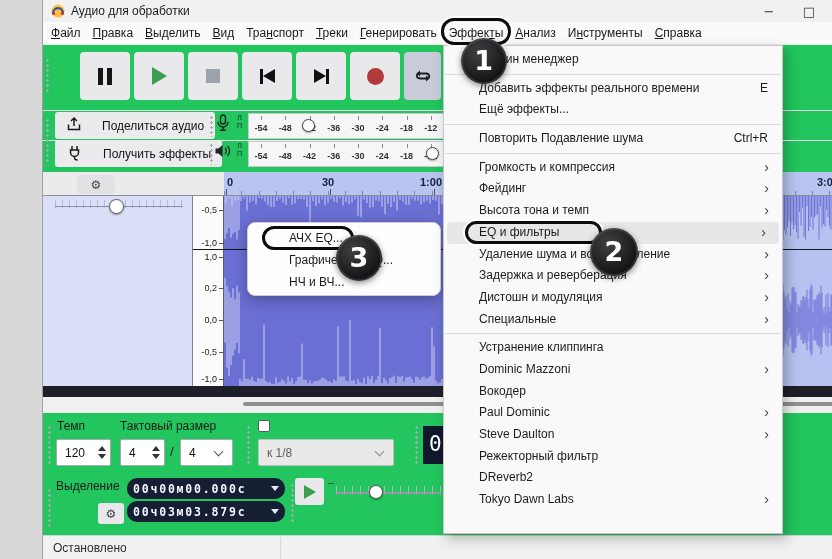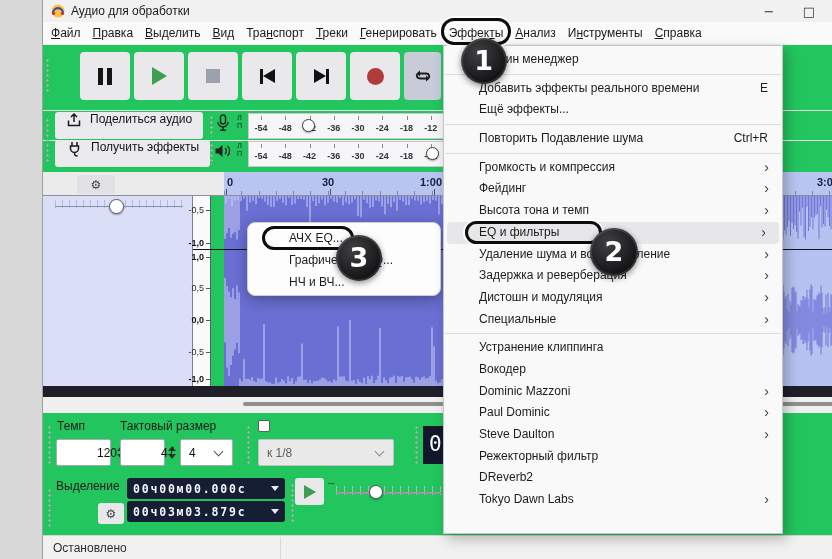--- a/index.html
+++ b/index.html
@@ -33,21 +33,21 @@
   .i-pause { width:14px; height:17px; border-left:5px solid #151515; border-right:5px solid #151515; }
   .i-play  { width:0; height:0; border-left:15px solid #3d9e51; border-top:9px solid transparent; border-bottom:9px solid transparent; }
   .i-stop  { width:14px; height:14px; background:#9ba2ad; }
   .i-skip  { display:flex; align-items:center; }
   .bar3 { width:3px; height:15px; background:#111; }
   .tri-l { width:0;height:0;border-right:12px solid #111;border-top:7.5px solid transparent;border-bottom:7.5px solid transparent; }
   .tri-r { width:0;height:0;border-left:12px solid #111;border-top:7.5px solid transparent;border-bottom:7.5px solid transparent; }
   .i-rec { width:17px; height:17px; border-radius:50%; background:#b13a3a; }
 
   
-  .sbtn { position:absolute; left:12px; height:27px; background:#ebebee; border-radius:3px; display:flex; gap:8px; padding:0 11px; font-size:12px; color:#141414; }
+  .sbtn { position:absolute; left:12px; height:27px; background:#ebebee; border-radius:3px; display:flex; align-items:center; gap:20px; padding:0 11px; font-size:12px; color:#141414; }
 
   
   .lr { position:absolute; left:194px; font-size:7px; line-height:7.5px; color:#222; text-align:center; }
   .mstrip { position:absolute; left:205px; width:196px; height:26px; background:#f6f6f8; border:1px solid #c9c9cd; display:flex; }
   .mcell { flex:1; text-align:center; font-size:9px; font-weight:bold; color:#333; padding-top:9px; position:relative; }
   .mcell::before { content:""; position:absolute; top:2px; left:50%; width:1px; height:4px; background:#888; }
   .mknob { position:absolute; width:13px; height:13px; border-radius:50%; background:#fff; border:1.5px solid #444; box-shadow:0 1px 2px rgba(0,0,0,.35); z-index:5; }
 
   
   .timeline { position:absolute; top:172px; left:0; width:832px; height:24px; background:#ebebeb; border-bottom:1px solid #8f8f9b; }
@@ -56,51 +56,51 @@
   .tl-gear { position:absolute; left:34px; top:3px; width:38px; height:19px; background:#e2e2e4; border-radius:3px; display:flex; align-items:center; justify-content:center; }
   .gear-glyph { font-family:"DejaVu Sans",sans-serif; font-size:12px; color:#444; line-height:1; }
   .tl-mark { position:absolute; top:4px; font-size:11px; font-weight:bold; color:#16203e; }
   .tl-tick { position:absolute; bottom:0; width:1px; height:6px; background:#46517e; }
 
   
   .panel { position:absolute; top:196px; left:0; width:150px; height:190px; background:#dadff7; border-right:1px solid #7f7f98; }
   .pan-ticks { position:absolute; left:12px; top:4px; width:128px; height:8px; background:repeating-linear-gradient(90deg,#b4bbd9 0 1px,transparent 1px 7px); }
   .pan-groove { position:absolute; left:12px; top:10px; width:128px; height:1px; background:#8a8fae; }
   .pan-knob { position:absolute; left:66px; top:3px; width:15px; height:15px; border-radius:50%; background:#fff; border:1.5px solid #5a5a6a; box-shadow:0 1px 2px rgba(0,0,0,.35); }
-  .vruler { position:absolute; top:196px; left:150px; width:18px; height:190px; background:#fbfbfc; border-right:1px solid #5c5c6e; }
+  .vruler { position:absolute; top:196px; left:150px; width:31px; height:190px; background:#fbfbfc; border-right:1px solid #5c5c6e; }
   .vl { position:absolute; right:6px; font-size:9px; color:#2a2a2a; }
-  .vl.b { font-weight:bold; color:#111; }
+  .vl.b { font-weight:normal; color:#111; }
   .vl::after { content:""; position:absolute; right:-6px; top:50%; width:4px; height:1px; background:#555; }
   .wave-sel-bg { position:absolute; top:196px; left:181px; width:559px; height:190px; background:#6a6fd3; }
   .wave-unsel-bg { position:absolute; top:196px; left:740px; width:63px; height:190px; background:#b6c2f0; }
   .clip-edge { position:absolute; top:196px; left:803px; width:13px; height:190px; background:linear-gradient(90deg,#75757f 0 2px,#4b4b55 2px 9px,#82828e 9px 11px,#55555f 11px 13px); }
   .track-rest { position:absolute; top:196px; left:816px; width:3px; height:190px; background:#cfd9f6; }
   .ch-div { position:absolute; top:249px; left:150px; width:666px; height:1px; background:#14141c; }
   .vscroll { position:absolute; top:196px; left:819px; width:13px; height:190px; background:#ececec; border-left:1px solid #d9d9d9; }
   .vthumb { position:absolute; left:3px; top:74px; width:6px; height:98px; border-radius:3px; background:#9b9b9b; }
   .dark-band { position:absolute; top:386px; left:0; width:832px; height:11px; background:#1f1f29; }
   .hscroll { position:absolute; top:397px; left:0; width:832px; height:16px; background:#f0f0f0; }
   .hthumb { position:absolute; top:5px; left:200px; width:590px; height:4px; border-radius:2px; background:#8f8f8f; }
 
   
   .flabel { position:absolute; font-size:12px; color:#1b1b1b; white-space:nowrap; }
-  .spinbox { position:absolute; height:27px; background:#fff; border:1px solid #a9a9af; border-radius:2px; display:flex; align-items:center;padding-left:32px; }
+  .spinbox { position:absolute; height:27px; background:#fff; border:1px solid #a9a9af; border-radius:2px; display:flex; align-items:center; }
   .spinval { flex:1; padding-left:8px; font-size:12px; color:#111; }
   .spincol { width:16px; display:flex; flex-direction:column; align-items:center; gap:3px; }
   .sa-up { width:0;height:0;border-left:4px solid transparent;border-right:4px solid transparent;border-bottom:5px solid #333; }
   .sa-dn { width:0;height:0;border-left:4px solid transparent;border-right:4px solid transparent;border-top:5px solid #333; }
   .ddbox { position:absolute; height:27px; background:#fff; border:1px solid #a9a9af; border-radius:2px; display:flex; align-items:center; font-size:12px; color:#111; }
   .ddbox .ddval { flex:1; padding-left:8px; }
   .chev { width:7px; height:7px; border-right:1.6px solid #555; border-bottom:1.6px solid #555; transform:rotate(45deg); margin-right:10px; margin-top:-3px; }
   .ddbox.disabled { background:#e9e9ea; border-color:#c2c2c6; color:#5e5e5e; }
   .cb { position:absolute; width:12px; height:12px; border:1px solid #5d5d5d; background:#fff; border-radius:2px; }
   .pbox { position:absolute; left:380px; top:426px; width:21px; height:38px; background:#12182b; overflow:hidden; color:#fff; font-family:"DejaVu Sans Mono",monospace; font-size:21px; }
   .pbox span { position:absolute; left:6px; top:6px; }
 
-  .tfield { position:absolute; left:84px; width:158px; height:21px; background:#161e33; border-radius:3px; display:flex; align-items:center; }
+  .tfield { position:absolute; left:84px; width:158px; height:21px; background:#161e33; border-radius:10px; display:flex; align-items:center; }
   .tval { flex:1; padding-left:6px; font-family:"DejaVu Sans Mono",monospace; font-size:11.5px; font-weight:bold; letter-spacing:1.8px; color:#f2f5ff; white-space:nowrap; }
   .tarr { width:0; height:0; border-left:4px solid transparent; border-right:4px solid transparent; border-top:5px solid #e8ecf8; margin-right:6px; }
   .gearbtn { position:absolute; background:#e8e8ea; border-radius:3px; display:flex; align-items:center; justify-content:center; }
   .playbtn { position:absolute; left:252px; top:478px; width:29px; height:27px; background:#e9e9ec; border-radius:3px; display:flex; align-items:center; justify-content:center; }
   .i-play-sm { width:0;height:0;border-left:12px solid #3d9e51;border-top:7px solid transparent;border-bottom:7px solid transparent; }
   .sp-ticks { position:absolute; left:293px; top:486px; width:105px; height:9px; background:repeating-linear-gradient(90deg,#b5b5bc 0 1px,transparent 1px 8px); }
   .sp-groove { position:absolute; left:293px; top:492px; width:105px; height:2px; background:#9a9aa2; }
   .sp-knob { position:absolute; left:326px; top:485px; width:14px; height:14px; border-radius:50%; background:#fff; border:1.5px solid #555; box-shadow:0 1px 2px rgba(0,0,0,.3); }
   .minus { position:absolute; left:285px; top:476px; font-size:11px; color:#333; }
 
@@ -285,21 +285,21 @@
 
   <div class="panel">
     <div class="pan-ticks"></div>
     <div class="pan-groove"></div>
     <div class="pan-knob"></div>
   </div>
   <div class="vruler">
     <span class="vl" style="top:9px">-0,5</span>
     <span class="vl b" style="top:42px">-1,0</span>
     <span class="vl b" style="top:56px">1,0</span>
-    <span class="vl" style="top:87px">0,5</span>
+    <span class="vl" style="top:87px">0,2</span>
     <span class="vl b" style="top:119px">0,0</span>
     <span class="vl" style="top:151px">-0,5</span>
     <span class="vl b" style="top:178px">-1,0</span>
   </div>
   <div class="wave-sel-bg">
     <svg id="wave-sel" width="559" height="190" viewBox="0 0 559 190">
         <path d="M2 0V7.5M5 0V2.8M8 0V10.1M11 0V4.5M14 0V4.1M17 0V5.1M20 0V2.7M23 0V14.6M26 0V6.5M29 0V4.9M32 0V8.2M35 0V2.0M38 0V2.9M41 0V5.5M44 0V8.9M47 0V10.9M50 0V10.8M53 0V4.9M56 0V3.1M59 0V6.6M62 0V9.1M65 0V2.1M68 0V9.0M71 0V7.5M74 0V3.0M77 0V3.2M80 0V3.6M83 0V11.1M86 0V27.9M89 0V5.0M92 0V10.0M95 0V7.3M98 0V3.4M101 0V9.3M104 0V6.7M107 0V2.8M110 0V5.7M113 0V6.6M116 0V2.3M119 0V9.5M122 0V6.3M125 0V8.3M128 0V6.7M131 0V3.4M134 0V20.0M137 0V21.4M140 0V3.8M143 0V7.2M146 0V11.7M149 0V11.0M152 0V4.5M155 0V5.3M158 0V10.6M161 0V18.2M164 0V7.9M167 0V11.2M170 0V6.0M173 0V14.7M176 0V3.9M179 0V5.8M182 0V9.0M185 0V9.1M188 0V2.8M191 0V4.6M194 0V4.7M197 0V8.4M200 0V6.2M203 0V4.8M206 0V7.6M209 0V4.0M212 0V4.7M215 0V18.5M218 0V8.2M221 0V11.4M224 0V6.8M227 0V3.1M230 0V7.2M233 0V3.1M236 0V3.4M239 0V6.7M242 0V6.7M245 0V5.1M248 0V5.3M251 0V3.3M254 0V4.0M257 0V34.4M260 0V10.4M263 0V6.6M266 0V10.7M269 0V6.2M272 0V9.7M275 0V7.8M278 0V10.8M281 0V7.2M284 0V3.1M287 0V7.9M290 0V2.8M293 0V7.7M296 0V5.7M299 0V7.6M302 0V7.7M305 0V3.5M308 0V7.5M311 0V11.6M314 0V11.6M317 0V8.0M320 0V4.8M323 0V7.2M326 0V3.7M329 0V8.0M332 0V23.4M335 0V3.0M338 0V4.9M341 0V6.7M344 0V10.9M347 0V10.0M350 0V11.1M353 0V8.8M356 0V3.0M359 0V9.7M362 0V11.8M365 0V4.1M368 0V8.2M371 0V3.5M374 0V31.8M377 0V3.8M380 0V8.7M383 0V10.4M386 0V7.7M389 0V5.0M392 0V30.5M395 0V3.0M398 0V3.2M401 0V25.5M404 0V5.6M407 0V11.1M410 0V3.3M413 0V34.8M416 0V7.1M419 0V9.7M422 0V2.9M425 0V5.6M428 0V9.2M431 0V11.8M434 0V31.4M437 0V7.8M440 0V7.1M443 0V8.0M446 0V11.2M449 0V7.9M452 0V10.4M455 0V4.7M458 0V9.6M461 0V7.1M464 0V6.6M467 0V2.6M470 0V30.6M473 0V8.6M476 0V4.1M479 0V10.8M482 0V11.1M485 0V10.1M488 0V5.0M491 0V29.4M494 0V7.2M497 0V9.9M500 0V7.6M503 0V5.2M506 0V5.9M509 0V21.3M512 0V11.4M515 0V5.8M518 0V4.0M521 0V4.4M524 0V2.2M527 0V5.5M530 0V9.4M533 0V2.1M536 0V2.3M539 0V11.4M542 0V12.0M545 0V8.0M548 0V7.8M551 0V9.1M554 0V6.8M557 0V8.7M1 0V42.8M1 81.8V146.5M3 0V37.2M3 90.0V171.6M5 0V32.0M5 95.6V180.2M7 0V41.7M7 101.4V169.0M9 0V37.9M9 92.2V159.7M11 0V36.0M11 103.3V153.5M13 0V43.6M13 89.5V146.9M15 0V34.1M15 96.5V157.3M16 190V182.9M18 190V185.5M20 190V163.2M22 190V183.1M24 190V182.6M26 190V183.7M28 190V180.9M30 190V184.8M32 190V185.9M34 190V182.0M36 190V182.8M38 190V182.5M40 190V128.3M42 190V185.2M44 190V186.5M46 190V186.1M48 190V187.9M50 190V187.9M52 190V181.4M54 190V186.9M56 190V185.8M58 190V183.0M60 190V184.6M62 190V187.4M64 190V180.4M66 190V185.1M68 190V182.0M70 190V187.9M72 190V185.4M74 190V180.9M76 190V180.5M78 190V147.5M80 190V183.7M82 190V183.8M84 190V187.1M86 190V184.1M88 190V187.3M90 190V185.1M92 190V185.0M94 190V184.8M96 190V183.5M98 190V181.7M100 190V182.1M102 190V183.5M104 190V185.5M106 190V185.2M108 190V186.8M110 190V183.4M112 190V184.8M114 190V130.5M116 190V180.4M118 190V180.6M120 190V180.4M122 190V184.5M124 190V185.5M126 190V124.1M128 190V184.8M130 190V183.9M132 190V187.8M134 190V183.2M136 190V185.9M138 190V187.2M140 190V181.7M142 190V187.9M144 190V180.1M146 190V183.1M148 190V179.7M150 190V187.1M152 190V184.0M154 190V179.7M156 190V132.1M158 190V187.0M160 190V181.5M162 190V184.3M164 190V187.4M166 190V181.9M168 190V181.2M170 190V179.6M172 190V187.0M174 190V180.2M176 190V180.9M178 190V179.9M180 190V185.6M182 190V181.2M184 190V181.1M186 190V180.6M188 190V183.1M190 190V186.6M192 190V180.7M194 190V181.3M196 190V183.7M198 190V181.3M200 190V180.4M202 190V182.6M204 190V182.0M206 190V180.1M208 190V131.4M210 190V150.5M212 190V184.6M214 190V187.3M216 190V186.2M218 190V183.0M220 190V182.5M222 190V184.3M224 190V187.4M226 190V186.4M228 190V185.9M230 190V142.0M232 190V185.5M234 190V179.2M236 190V184.5M238 190V187.4M240 190V186.0M242 190V185.0M244 190V184.0M246 190V183.6M248 190V179.3M250 190V180.0M252 190V179.8M254 190V185.8M256 190V186.7M258 190V185.0M260 190V185.4M262 190V183.4M264 190V182.3M266 190V185.0M268 190V181.3M270 190V181.7M272 190V184.5M274 190V181.3M276 190V179.9M278 190V182.4M280 190V133.4M282 190V179.7M284 190V184.1M286 190V181.2M288 190V179.7M290 190V186.4M292 190V149.3M294 190V135.3M296 190V184.0M298 190V187.0M300 190V186.0M302 190V181.8M304 190V156.8M306 190V185.9M308 190V185.0M310 190V181.8M312 190V182.8M314 190V180.3M316 190V130.7M318 190V182.5M320 190V183.4M322 190V179.9M324 190V187.3M326 190V187.7M328 190V183.8M330 190V179.1M332 190V185.6M334 190V187.2M336 190V180.3M338 190V182.4M340 190V159.2M342 190V182.2M344 190V184.1M346 190V149.3M348 190V186.9M350 190V129.1M352 190V187.3M354 190V186.7M356 190V184.7M358 190V187.9M360 190V184.9M362 190V181.0M364 190V179.2M366 190V186.7M368 190V182.4M370 190V149.7M372 190V182.3M374 190V179.3M376 190V183.0M378 190V152.9M380 190V183.3M382 190V179.9M384 190V179.7M386 190V181.2M388 190V184.3M390 190V183.0M392 190V187.9M394 190V147.5M396 190V182.5M398 190V181.6M400 190V187.1M402 190V185.9M404 190V187.7M406 190V182.0M408 190V183.1M410 190V187.9M412 190V183.8M414 190V183.6M416 190V186.3M418 190V179.5M420 190V182.7M422 190V185.2M424 190V181.7M426 190V181.5M428 190V181.5M430 190V180.8M432 190V184.7M434 190V185.0M436 190V185.5M438 190V126.5M440 190V187.1M442 190V183.9M444 190V187.7M446 190V187.6M448 190V180.6M450 190V187.7M452 190V179.8M454 190V182.4M456 190V182.0M458 190V182.4M460 190V181.5M462 190V181.8M464 190V183.8M466 190V185.9M468 190V185.3M470 190V186.8M472 190V186.0M474 190V179.0M476 190V179.8M478 190V187.3M480 190V181.6M482 190V187.9M484 190V184.6M486 190V143.2M488 190V185.6M490 190V187.6M492 190V183.8M494 190V181.7M496 190V182.6M498 190V187.4M500 190V185.9M502 190V187.6M504 190V179.9M506 190V184.8M508 190V179.4M510 190V187.3M512 190V184.2M514 190V179.2M516 190V180.4M518 190V186.6M520 190V181.4M522 190V186.7M524 190V185.1M526 190V186.7M528 190V179.3M530 190V182.8M532 190V185.8M534 190V183.2M536 190V184.2M538 190V187.7M540 190V180.0M542 190V182.8M544 190V183.1M546 190V187.2M548 190V181.9M550 190V179.6M552 190V179.1M554 190V182.9M556 190V180.0M558 190V184.5" stroke="#cdd1f5" stroke-width="1" fill="none"></path>
       </svg>
   </div>
   <div class="wave-unsel-bg">
@@ -405,22 +405,22 @@
       <span>EQ и фильтры</span>
       <div class="oval oval2"></div>
       <div class="badge badge2">2</div>
     </div>
     <div class="mi sub"><span>Удаление шума и восстановление</span></div>
     <div class="mi sub"><span>Задержка и реверберация</span></div>
     <div class="mi sub"><span>Дистошн и модуляция</span></div>
     <div class="mi sub"><span>Специальные</span></div>
     <div class="msep"></div>
     <div class="mi"><span>Устранение клиппинга</span></div>
+    <div class="mi sub"><span>Dominic Mazzoni</span></div>
     <div class="mi"><span>Вокодер</span></div>
-    <div class="mi sub"><span>Dominic Mazzoni</span></div>
     <div class="mi sub"><span>Paul Dominic</span></div>
     <div class="mi sub"><span>Steve Daulton</span></div>
     <div class="mi"><span>Режекторный фильтр</span></div>
     <div class="mi"><span>DReverb2</span></div>
     <div class="mi sub"><span>Tokyo Dawn Labs</span></div>
   </div>
 
 </div>
 
 </body></html>

